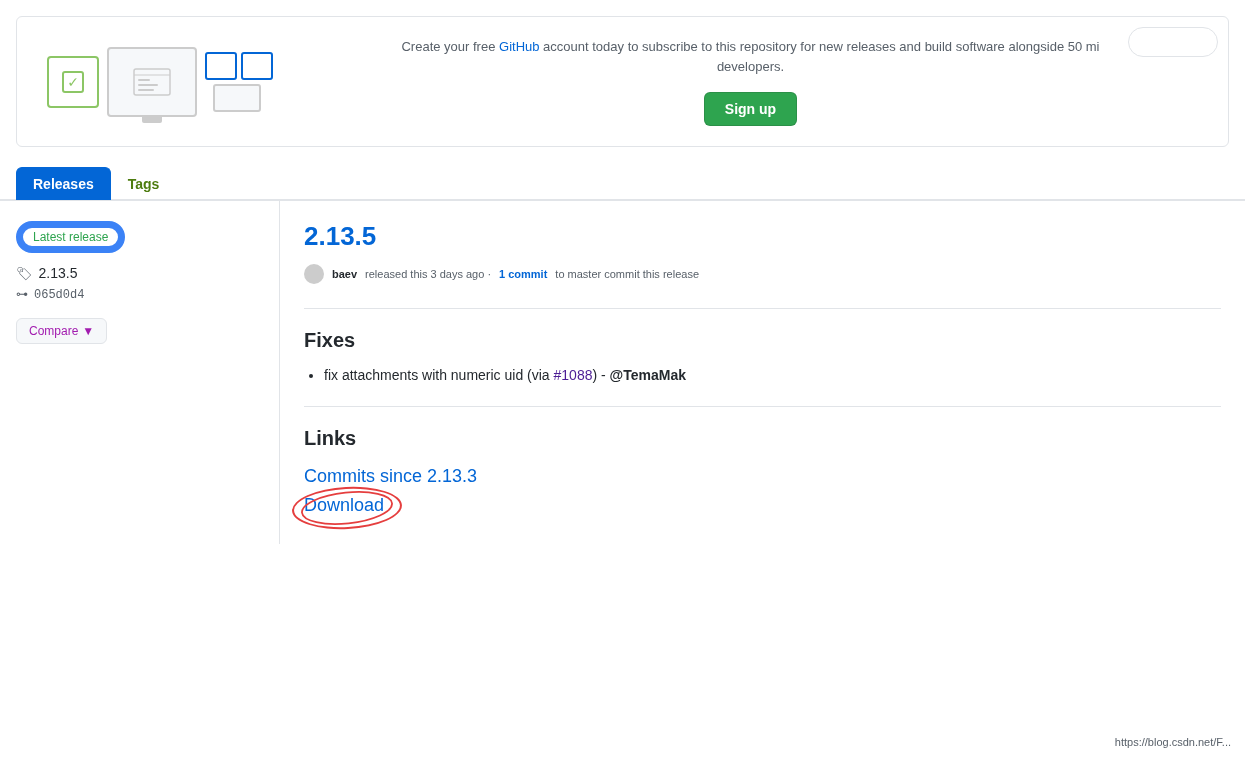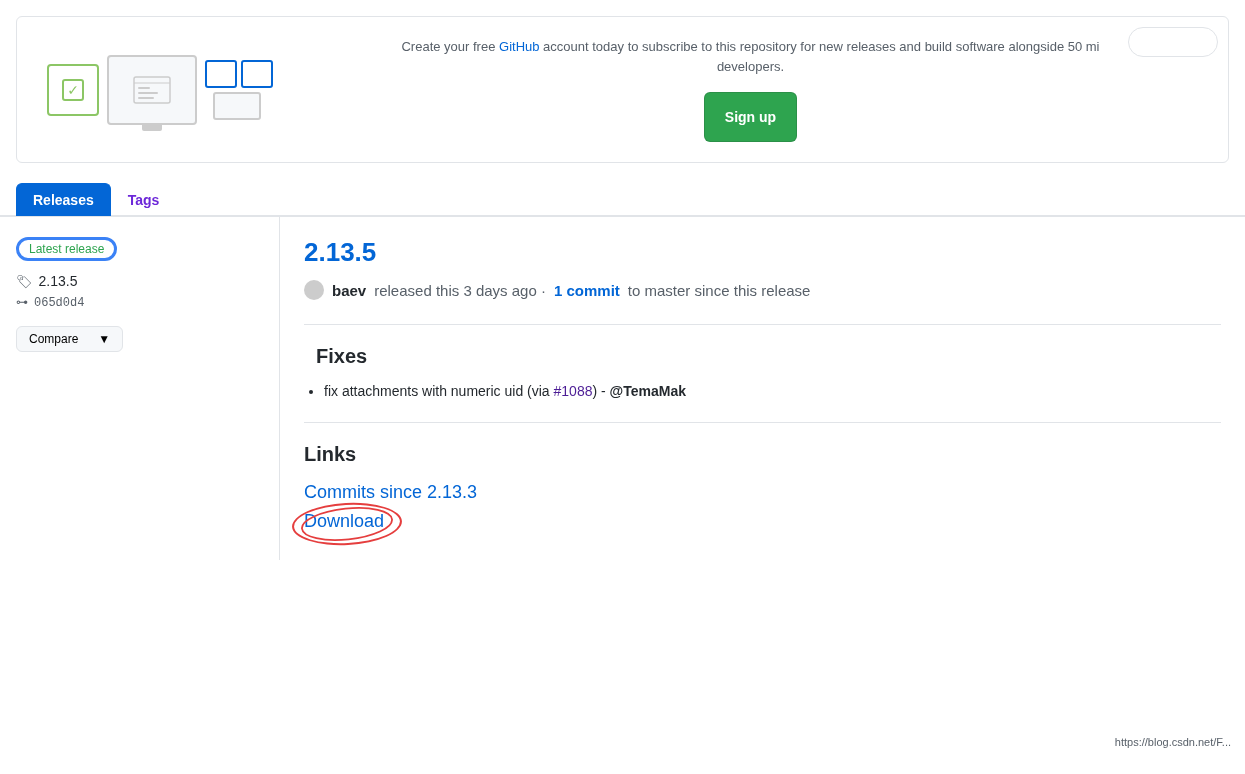--- a/index.html
+++ b/index.html
@@ -128,21 +128,21 @@
     .banner-subtitle a {
       color: #0366d6;
       text-decoration: none;
     }
 
     .btn-signup {
       background: #2ea44f;
       color: #fff;
       border: 1px solid rgba(27,31,35,.15);
       border-radius: 6px;
-      padding: 16px 20px;
+      padding: 8px 20px;
       font-size: 14px;
       font-weight: 600;
       cursor: pointer;
       display: inline-block;
     }
 
     
     .tabs-container {
       display: flex;
       align-items: center;
@@ -159,21 +159,21 @@
       cursor: pointer;
       border: 1px solid transparent;
       border-bottom: none;
       border-radius: 6px 6px 0 0;
       margin-bottom: -1px;
       text-decoration: none;
       color: #24292e;
     }
 
     .tab:not(.active) {
-      color: #6d28d9;
+      color: #4d7c0f;
       background: transparent;
     }
 
     .tab.releases-tab {
       background: #0366d6;
       color: #fff;
       border-color: #0366d6;
     }
 
     
@@ -186,21 +186,21 @@
     
     .release-sidebar {
       width: 280px;
       min-width: 280px;
       padding: 20px 16px;
       border-right: 1px solid #e1e4e8;
     }
 
     .latest-release-badge {
       display: inline-block;
-      border: 3px solid #3b82f6;
+      border: 7px solid #3b82f6;
       border-radius: 20px;
       padding: 2px 10px;
       font-size: 12px;
       color: #2ea44f;
       margin-bottom: 12px;
     }
 
     .sidebar-tag {
       display: flex;
       align-items: center;
@@ -226,28 +226,28 @@
     }
 
     .commit-icon {
       font-size: 12px;
       color: #586069;
     }
 
     .compare-btn {
       display: inline-flex;
       align-items: center;
-      gap: 20px;
+      gap: 4px;
       padding: 5px 12px;
       font-size: 12px;
       border: 1px solid #e1e4e8;
       border-radius: 6px;
       background: #f6f8fa;
       cursor: pointer;
-      color: #000000;
+      color: #a21caf;
     }
 
     
     .release-main {
       flex: 1;
       padding: 20px 24px;
     }
 
     .release-version {
       font-size: 26px;
@@ -255,21 +255,21 @@
       font-weight: 600;
       margin-bottom: 12px;
       text-decoration: none;
       display: block;
     }
 
     .release-meta {
       display: flex;
       align-items: center;
       gap: 8px;
-      font-size: 15px;
+      font-size: 11px;
       color: #586069;
       margin-bottom: 24px;
     }
 
     .release-meta .avatar {
       width: 20px;
       height: 20px;
       border-radius: 50%;
       background: #ccc;
       overflow: hidden;
@@ -299,21 +299,20 @@
       border: none;
       border-top: 1px solid #e1e4e8;
       margin: 20px 0;
     }
 
     .release-section-title {
       font-size: 20px;
       font-weight: 600;
       color: #24292e;
       margin-bottom: 12px;
-      margin-left: 12px;
     }
 
     .release-notes {
       font-size: 14px;
       color: #24292e;
       line-height: 1.6;
     }
 
     .release-notes ul {
       margin-left: 20px;
@@ -468,21 +467,21 @@
   <div class="release-main">
     <a href="#" class="release-version">2.13.5</a>
 
     <div class="release-meta">
       <span class="avatar">
         <span class="avatar-img"></span>
       </span>
       <a href="#">baev</a>
       <span>released this 3 days ago · </span>
       <a href="#" class="commit-link">1 commit</a>
-      <span> to master since this release</span>
+      <span> to master commit this release</span>
     </div>
 
     <hr class="release-divider">
 
     <div class="release-section-title">Fixes</div>
 
     <div class="release-notes">
       <ul>
         <li>
           <span>fix attachments with numeric uid (via </span><a href="#">#1088</a><span>) - </span><strong>@TemaMak</strong>

